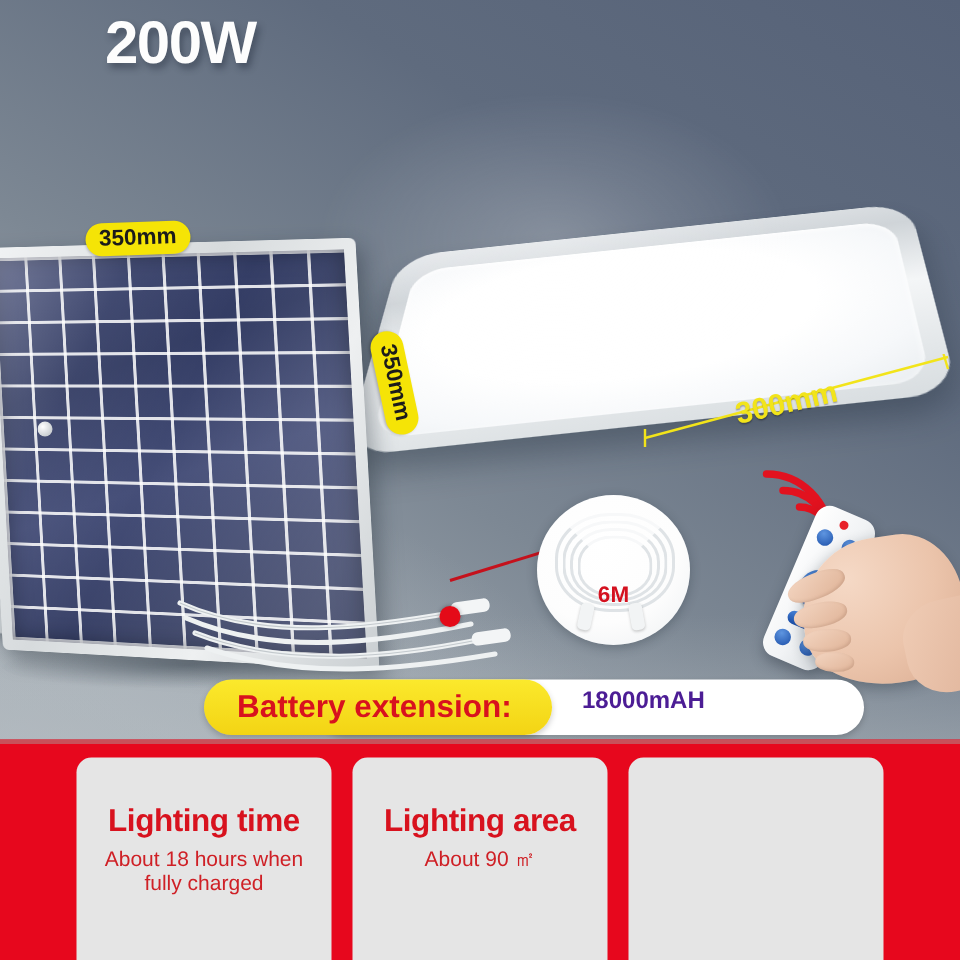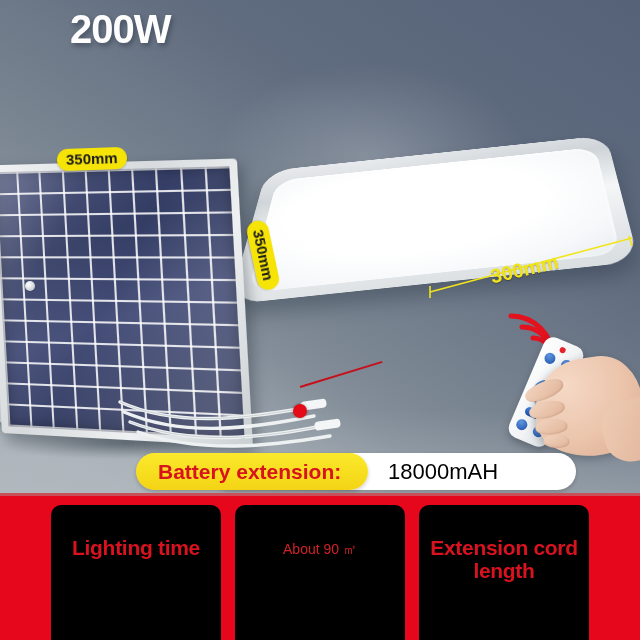--- a/index.html
+++ b/index.html
@@ -192,34 +192,34 @@
     position:absolute;left:0;top:0;width:232px;height:37px;border-radius:19px;
     background:linear-gradient(180deg,#fbe92c 0%,#f3d414 100%);
     box-shadow:0 2px 4px rgba(0,0,0,.20);
   }
   .batt-label{
     position:absolute;left:22px;top:7px;
     color:#d8121e;font-size:21px;font-weight:bold;white-space:nowrap;
   }
   .batt-value{
     position:absolute;left:252px;top:6px;
-    color:#000000;font-size:22px;font-weight:normal;white-space:nowrap;
+    color:#4c1d95;font-size:16px;font-weight:bold;white-space:nowrap;
   }
 
   
   .redband{
     position:absolute;left:0;top:493px;width:640px;height:147px;
     background:#e7071d;border-top:3px solid #c8505a;
   }
   .cards{
     position:absolute;left:0;top:505px;width:640px;height:135px;
     display:flex;justify-content:center;gap:14px;
   }
   .card{
-    width:170px;height:135px;background:#000000;
+    width:170px;height:135px;background:#e5e5e5;
     border-radius:10px 10px 0 0;
     padding:32px 8px 0;box-sizing:border-box;text-align:center;
   }
   .card-title{
     color:#d8121e;font-size:21px;font-weight:bold;line-height:1.08;
     letter-spacing:-.3px;
   }
   .card-sub{
     color:#cf2026;font-size:14px;line-height:1.18;margin-top:4px;
   }
@@ -278,20 +278,29 @@
       <rect x="182" y="4" width="26" height="9" rx="4" fill="#f3f5f6" transform="rotate(-8 182 4)"></rect>
       <rect x="196" y="24" width="26" height="9" rx="4" fill="#f3f5f6" transform="rotate(-8 196 24)"></rect>
     </svg>
   </div>
   <div class="red-dot"></div>
   <div class="red-line"></div>
 
   <div class="pill-dim" id="dim-top">350mm</div>
   <div class="pill-dim" id="dim-side">350mm</div>
 
+  <div class="coil">
+    <div class="ring" style="left:12px;top:12px;width:76px;height:62px;"></div>
+    <div class="ring" style="left:17px;top:17px;width:66px;height:53px;"></div>
+    <div class="ring" style="left:22px;top:22px;width:56px;height:45px;"></div>
+    <div class="ring" style="left:27px;top:27px;width:46px;height:37px;"></div>
+    <div class="plug" style="left:28px;top:72px;width=8px;width:9px;height:18px;transform:rotate(12deg);"></div>
+    <div class="plug" style="left:62px;top:72px;width:9px;height:18px;transform:rotate(-10deg);"></div>
+    <div class="lbl">6M</div>
+  </div>
 
   <div class="remote-zone">
     <svg class="wifi" viewBox="0 0 56 52">
       <g fill="none" stroke="#e2121f" stroke-width="5" stroke-linecap="round">
         <path d="M50 48 A 42 42 0 0 0 8 6"></path>
         <path d="M50 48 A 31 31 0 0 0 19 17"></path>
         <path d="M50 48 A 20 20 0 0 0 30 28"></path>
       </g>
       <circle cx="49" cy="47" r="3.6" fill="#e2121f"></circle>
     </svg>
@@ -319,22 +328,23 @@
     <div class="batt-white"></div>
     <div class="batt-yellow"></div>
     <div class="batt-label">Battery extension:</div>
     <div class="batt-value">18000mAH</div>
   </div>
 
   <div class="redband"></div>
   <div class="cards">
     <div class="card">
       <div class="card-title">Lighting time</div>
+      <div class="card-sub">About 18 hours when fully charged</div>
     </div>
     <div class="card">
+      <div class="card-title">Lighting area</div>
       <div class="card-sub">About 90 ㎡</div>
     </div>
     <div class="card">
-      <div class="card-title">Extension cord length</div>
     </div>
   </div>
 
 </div>
 
 </body></html>

